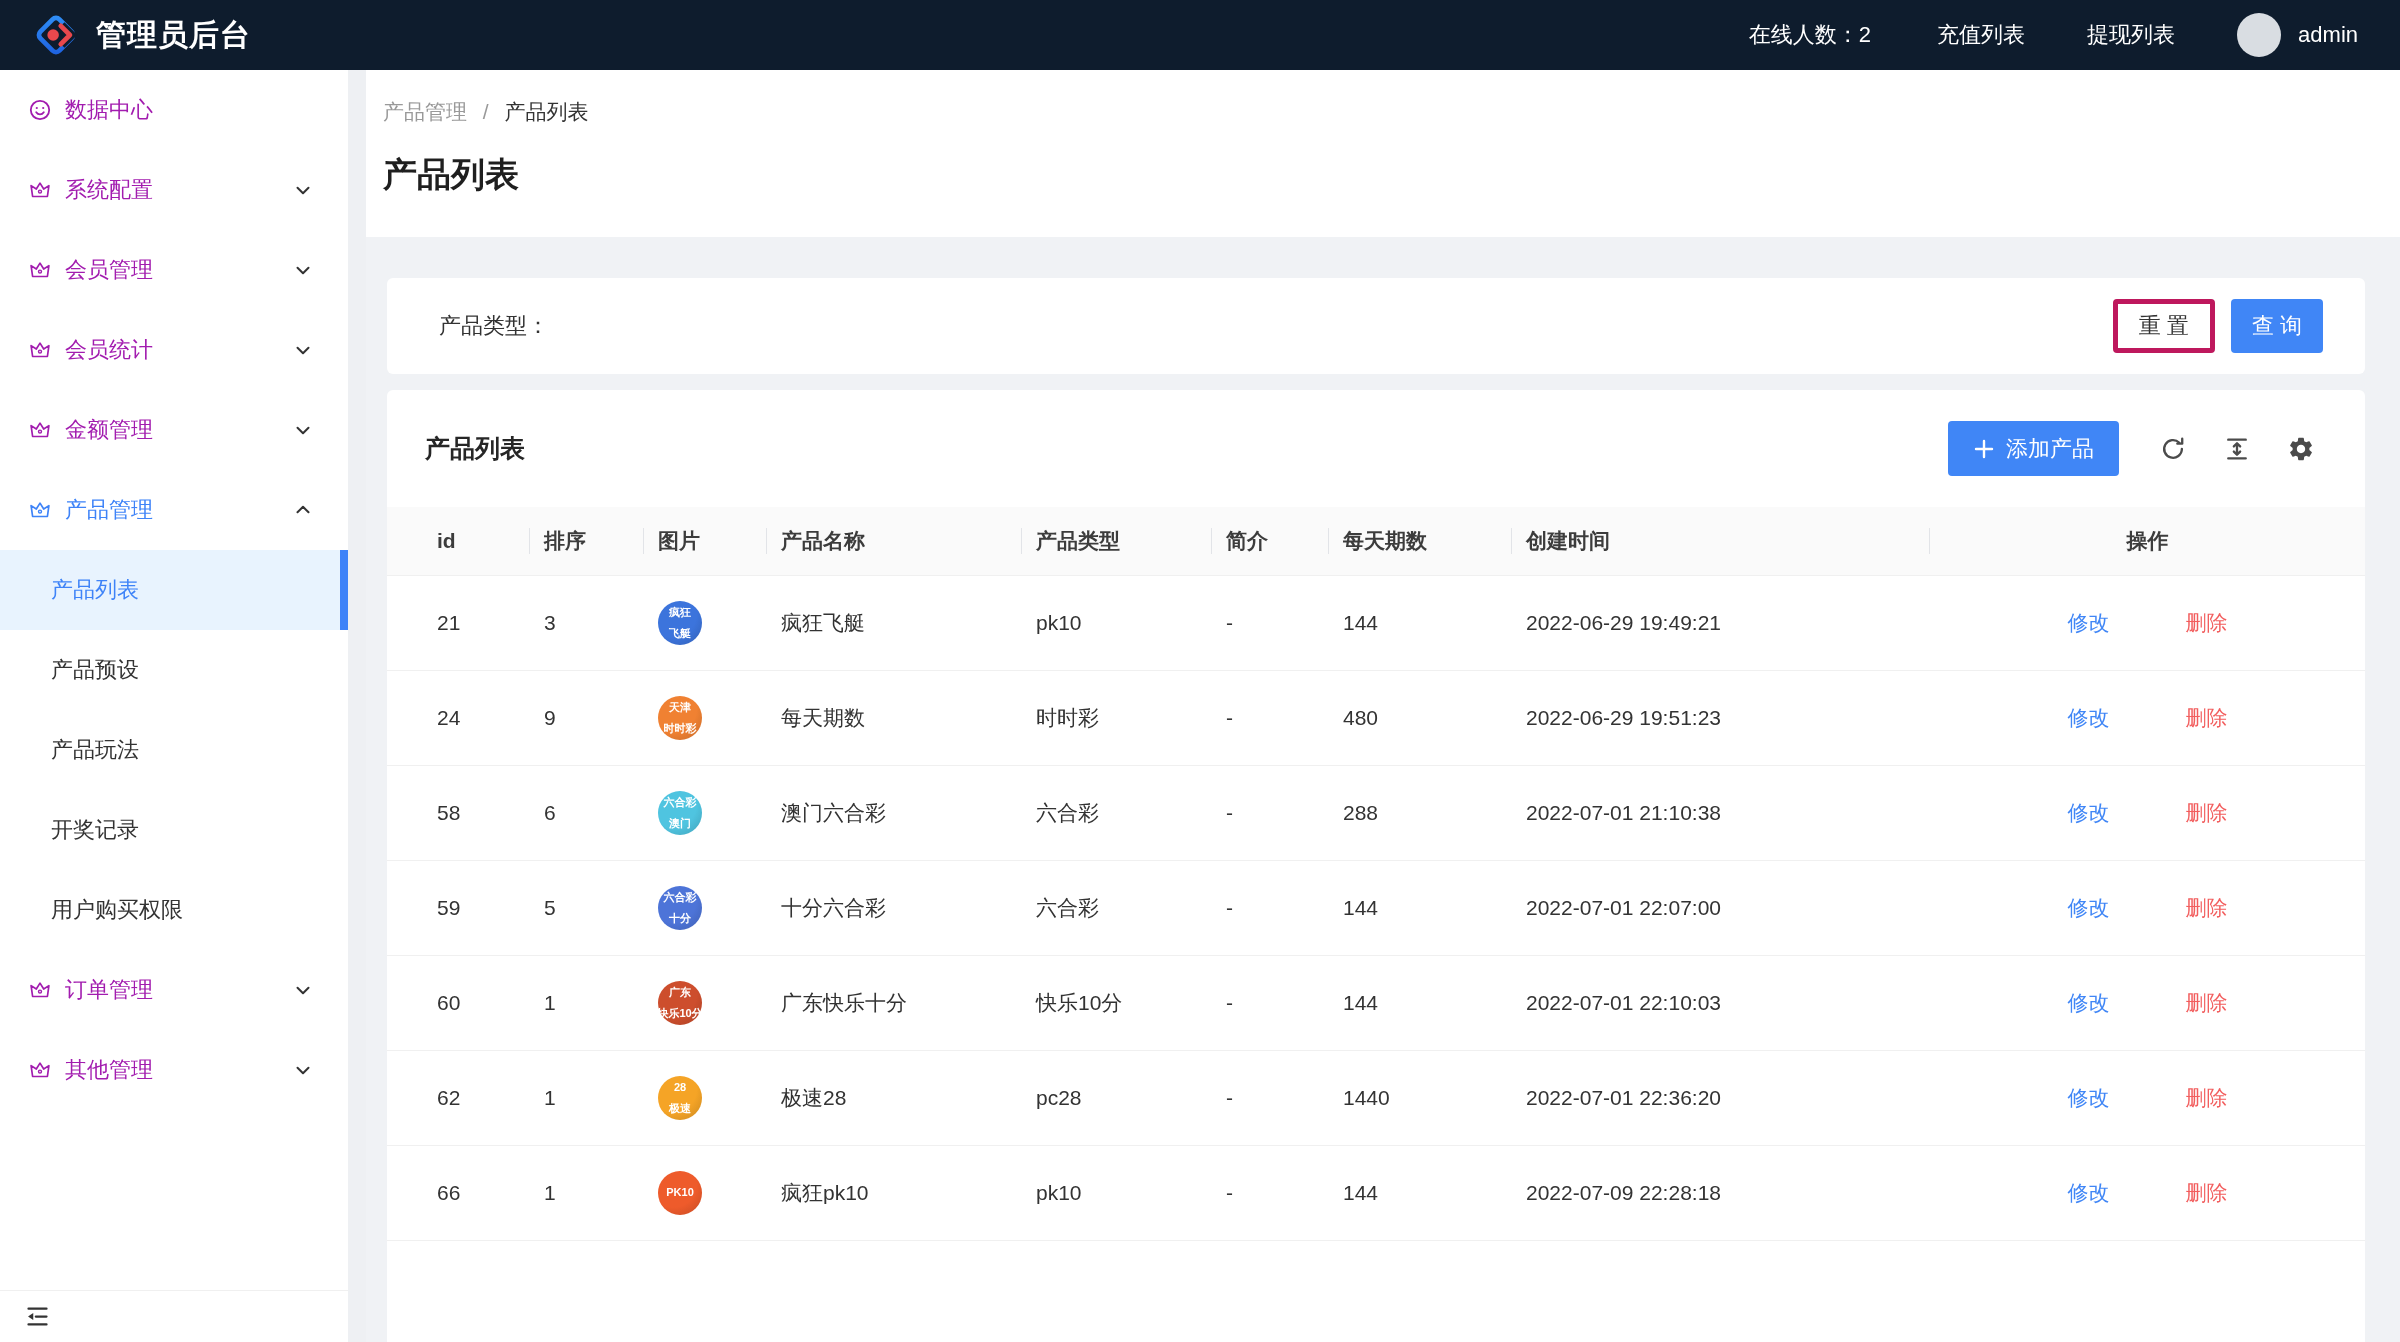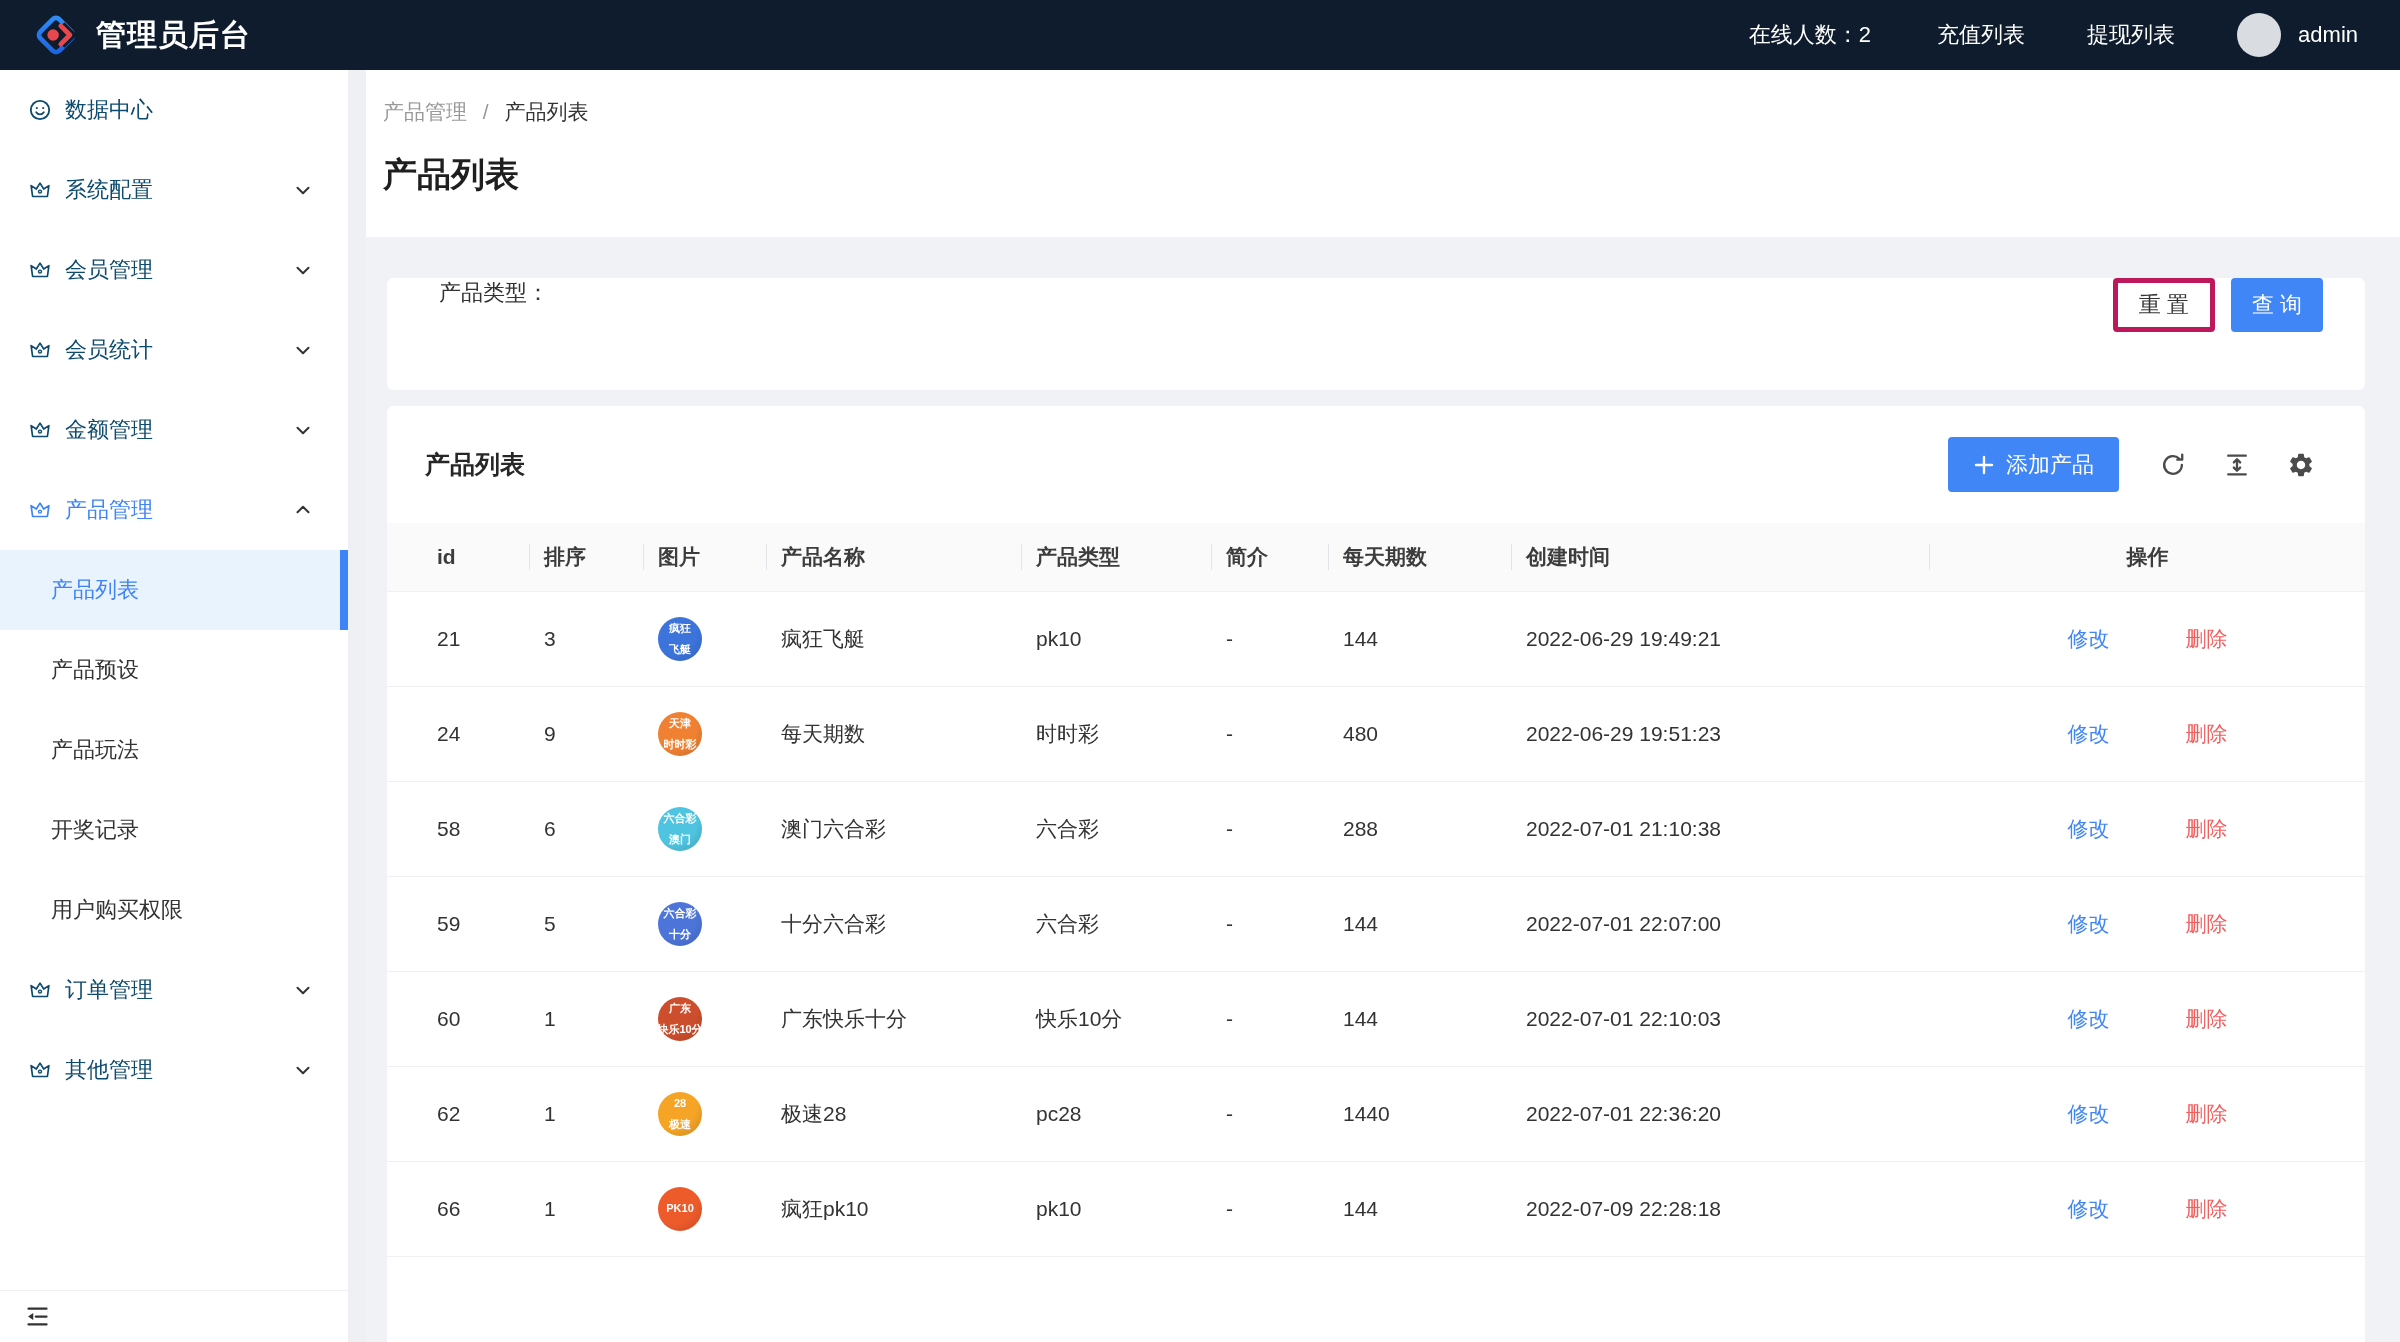--- a/index.html
+++ b/index.html
@@ -13,21 +13,21 @@
   .brand{display:flex;align-items:center;cursor:pointer;}
   .brand .app-title{font-size:30px;font-weight:bold;margin-left:17px;letter-spacing:1px;}
   .top-right{display:flex;align-items:center;font-size:22px;}
   .top-right .online{margin-right:66px;}
   .top-right .toplink{color:#fff;margin-right:62px;}
   .user{display:flex;align-items:center;cursor:pointer;}
   .avatar{width:44px;height:44px;border-radius:50%;background:#d9dde2;margin-right:17px;display:inline-block;}
 
   
   .sidebar{position:absolute;top:70px;left:0;width:348px;bottom:0;background:#fff;z-index:5;}
-  .menu-item{height:80px;display:flex;align-items:center;padding:0 34px 0 28px;font-size:22px;color:#0c4a6e;cursor:pointer;}
+  .menu-item{height:80px;display:flex;align-items:center;padding:0 34px 0 28px;font-size:22px;color:#a21caf;cursor:pointer;}
   .menu-item .mi-icon{width:24px;height:24px;margin-right:13px;flex:0 0 24px;}
   .menu-item .mi-label{flex:1;}
   .menu-item .chev{width:22px;height:22px;color:#333;}
   .menu-item.parent-active{color:#3e83f8;}
   .sub-item{height:80px;display:flex;align-items:center;padding-left:51px;font-size:22px;color:#333;cursor:pointer;position:relative;}
   .sub-item.active{background:#e8f3fe;color:#3e83f8;}
   .sub-item.active::after{content:'';position:absolute;right:0;top:0;bottom:0;width:8px;background:#3e83f8;}
   .side-footer{position:absolute;left:0;right:0;bottom:0;height:52px;border-top:1px solid #f0f0f0;
     display:flex;align-items:center;padding-left:24px;background:#fff;}
   .side-footer svg{width:27px;height:27px;cursor:pointer;}
@@ -35,22 +35,22 @@
 
   
   .content{position:absolute;left:366px;top:70px;right:0;bottom:0;background:#f0f2f5;overflow:hidden;}
   .page-head{background:#fff;height:167px;padding:28px 0 4px 17px;}
   .breadcrumb{font-size:21px;color:#999;}
   .breadcrumb .bc-parent{color:#999;}
   .breadcrumb .bc-sep{margin:0 10px;color:#999;}
   .breadcrumb .bc-current{color:#333;}
   .page-title{margin-top:26px;font-size:34px;font-weight:600;color:#1f1f1f;}
 
-  .filter-card{margin:41px 35px 16px 21px;height:112px;background:#fff;border-radius:6px;
-    display:flex;align-items:flex-start;padding:0 42px 0 52px;}
+  .filter-card{margin:41px 35px 16px 21px;height:96px;background:#fff;border-radius:6px;
+    display:flex;align-items:center;padding:0 42px 0 52px;}
   .filter-label{font-size:22px;color:#333;margin-right:14px;white-space:nowrap;}
   .select{width:462px;height:56px;border:1px solid #dcdfe6;border-radius:6px;background:#fff;
     display:flex;align-items:center;justify-content:space-between;padding:0 18px 0 21px;cursor:pointer;}
   .select .placeholder{font-size:21px;color:#bfc4cc;}
   .select .chev{width:22px;height:22px;color:#c0c4cc;}
   .filter-actions{margin-left:auto;display:flex;gap:16px;}
   .btn{height:54px;border-radius:4px;font-size:22px;padding:0 21px;cursor:pointer;
     font-family:inherit;display:flex;align-items:center;justify-content:center;white-space:nowrap;}
   .btn.ghost{background:#fff;border:5px solid #be185d;color:#333;}
   .btn.primary{background:#4086f6;border:none;color:#fff;}

